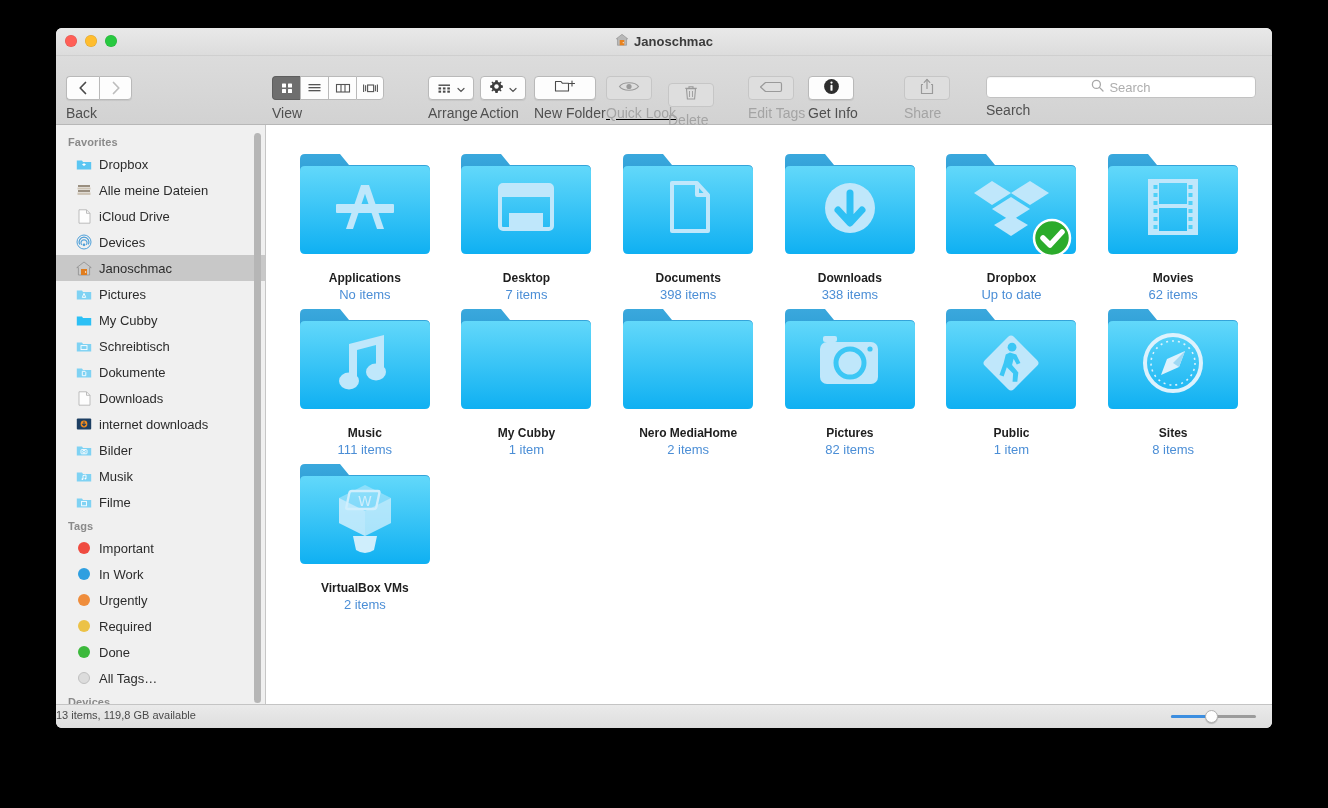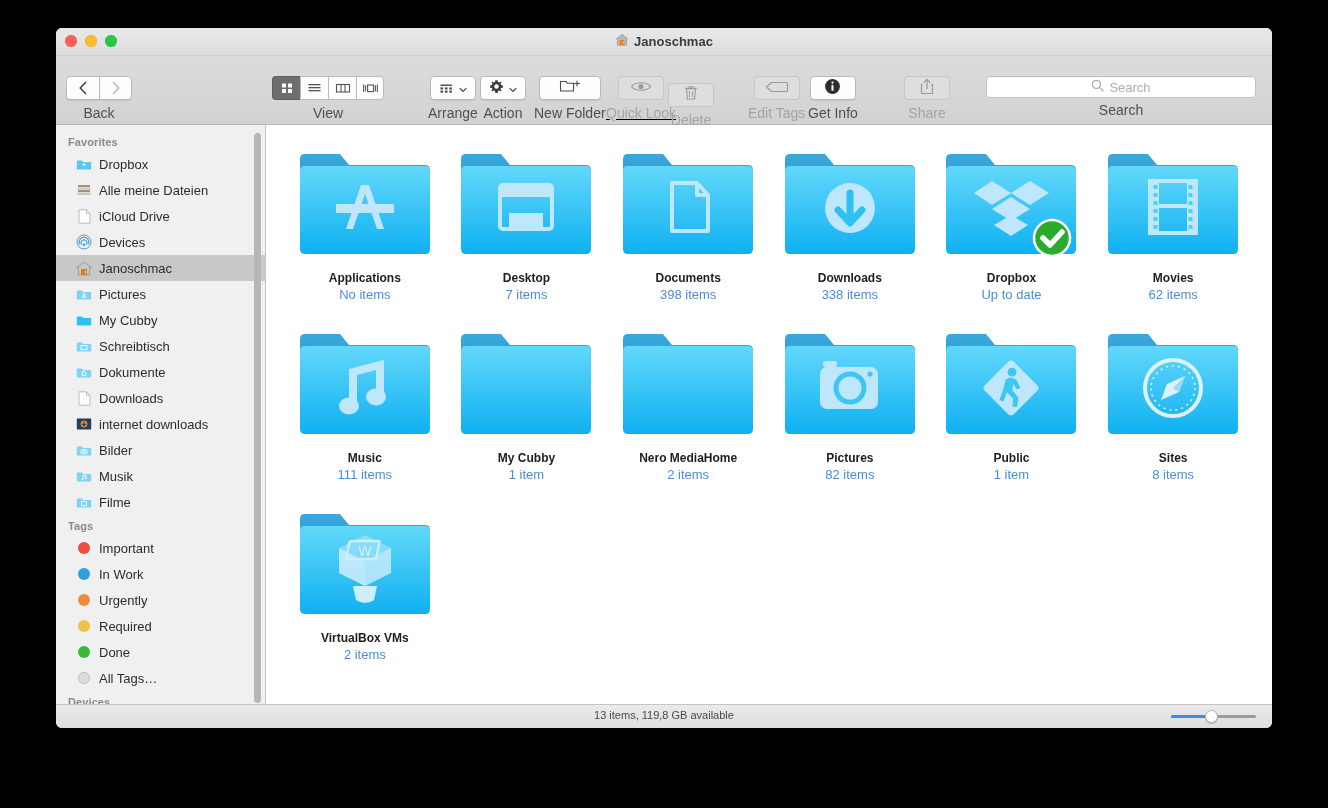--- a/index.html
+++ b/index.html
@@ -39,21 +39,21 @@
     display: flex; justify-content: center; align-items: center; gap: 5px;
   }
 
   
   .toolbar {
     height: 69px; flex: 0 0 69px;
     background: linear-gradient(to bottom, #dcdcdc, #d2d2d2);
     border-bottom: 1px solid #b7b7b7;
     position: relative;
   }
-  .tgroup { position: absolute; top: 20px; text-align: center; }
+  .tgroup { position: absolute; top: 20px; }
   .tlabel { font-size: 14px; color: #505050; margin-top: 5px; white-space: nowrap; }
   .tlabel.dim { color: #a4a4a4; }
   .btn {
     background: #fdfdfd; border: 1px solid #b9b9b9; border-radius: 4px;
     height: 24px; display: inline-flex; align-items: center; justify-content: center;
     box-shadow: 0 1px 0 rgba(255,255,255,.7) inset, 0 1px 1px rgba(0,0,0,.07);
   }
   .btn.dis { background: #dedede; border-color: #c6c6c6; box-shadow: none; }
 
   .navgroup { left: 10px; }
@@ -118,37 +118,36 @@
   .sb-scroll {
     position: absolute; right: 4px; top: 8px; width: 7px; height: 570px;
     background: #b6b6b6; border-radius: 4px;
   }
 
   
   .content { flex: 1 1 auto; background: #fff; position: relative; overflow: hidden; }
   .grid {
     display: grid;
     grid-template-columns: repeat(6, 1fr);
-    row-gap: 25px;
     padding: 22px 18px 0 18px;
   }
   .cell { display: flex; flex-direction: column; align-items: center; }
   .folder-wrap { position: relative; width: 134px; height: 114px; }
   .lbl { margin-top: 10px; font-size: 12px; font-weight: bold; color: #1e1e1e; text-align: center; }
   .sub { margin-top: 2px; font-size: 13px; color: #4b8ed6; text-align: center; }
 
   
   .statusbar {
     height: 24px; flex: 0 0 24px;
     background: linear-gradient(to bottom, #eaeaea, #dedede);
     border-top: 1px solid #c4c4c4;
     position: relative;
   }
   .status-text {
-    position: absolute; left: 0; right: 0; top: 4px; text-align: center;
+    position: absolute; left: 0; right: 0; top: 4px; text-align: left;
     font-size: 11px; color: #4a4a4a;
   }
   .slider { position: absolute; right: 16px; top: 9px; width: 85px; height: 5px; }
   .slider .track { position: absolute; left: 0; top: 1px; width: 85px; height: 3px; background: #9b9b9b; border-radius: 2px; }
   .slider .fill { position: absolute; left: 0; top: 1px; width: 40px; height: 3px; background: #3c8ee0; border-radius: 2px; }
   .slider .knob {
     position: absolute; left: 34px; top: -4px; width: 13px; height: 13px;
     background: #fdfdfd; border-radius: 50%; border: 1px solid #b0b0b0;
     box-shadow: 0 1px 1px rgba(0,0,0,.2);
   }

